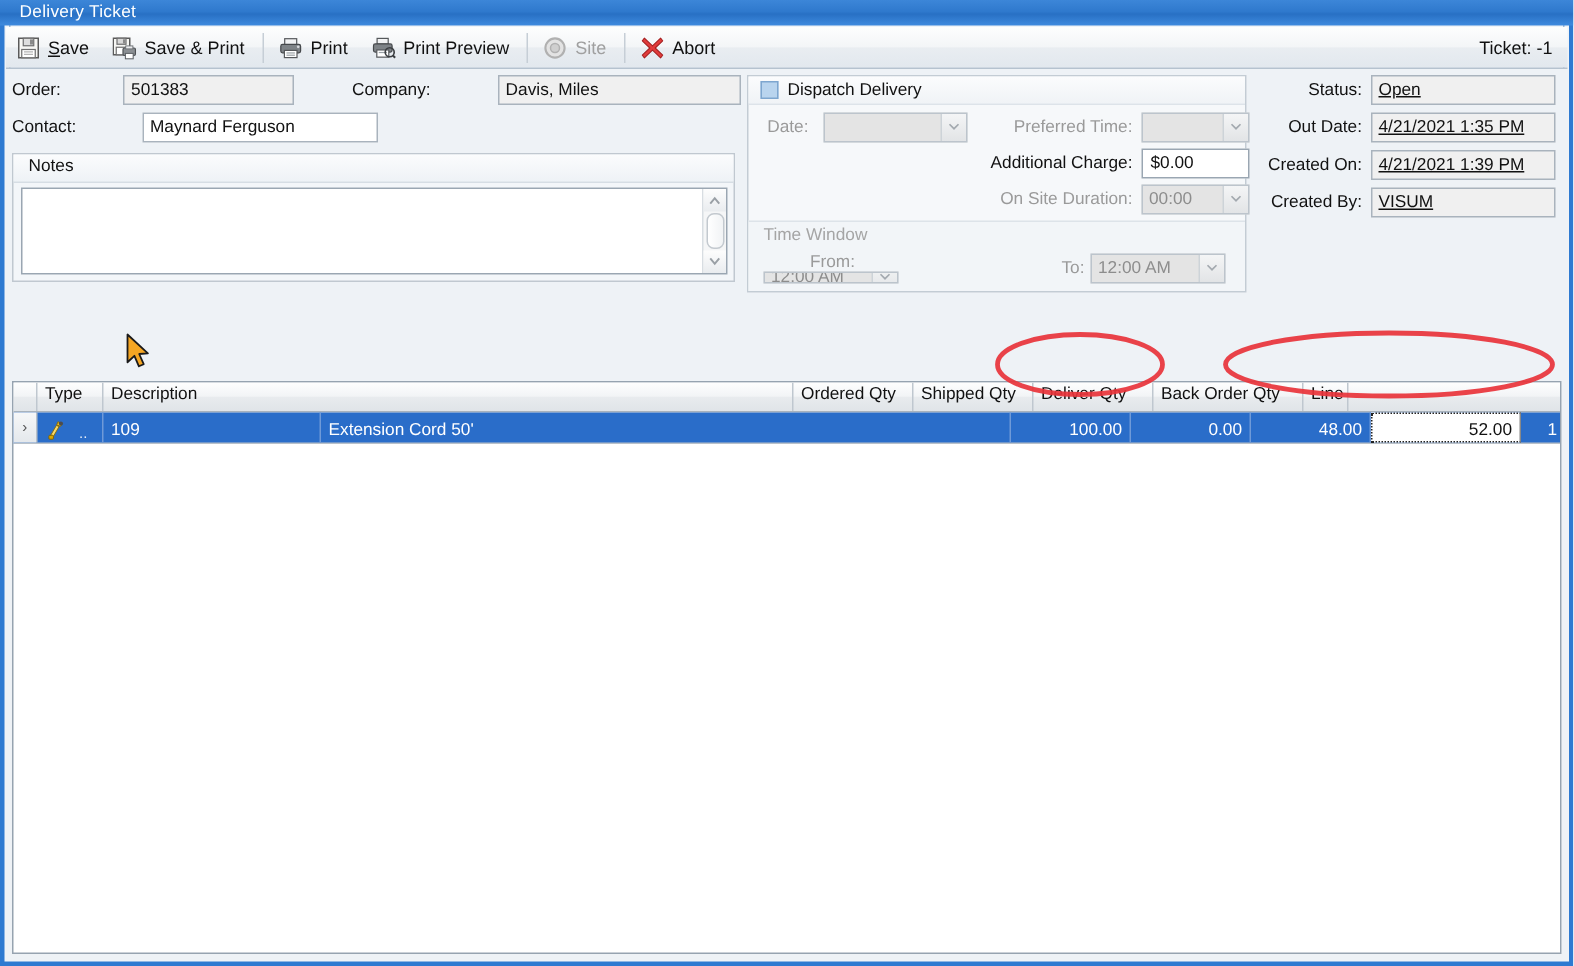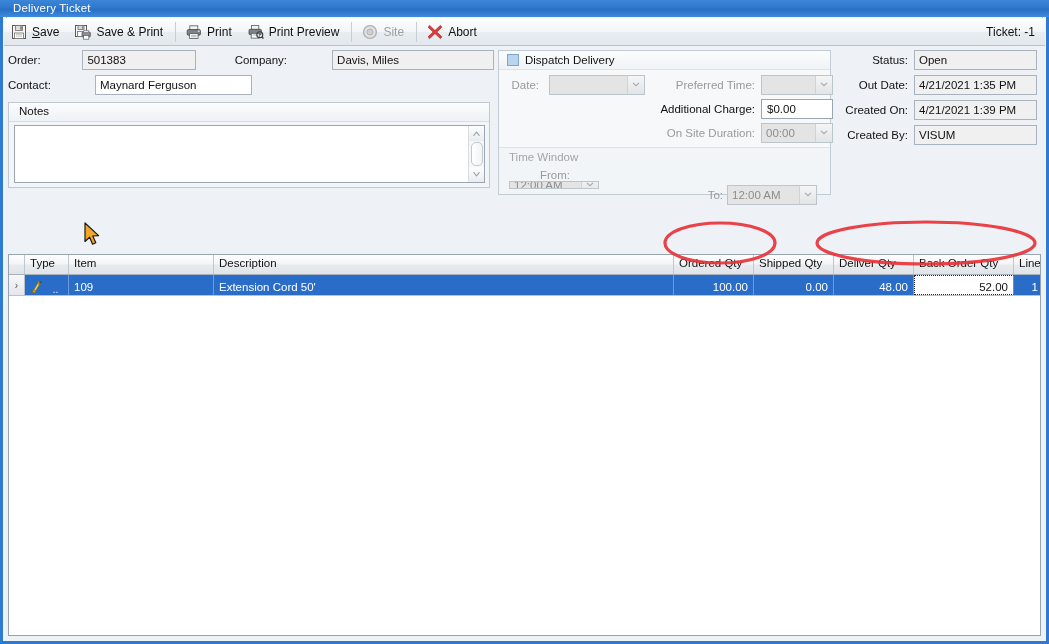--- a/index.html
+++ b/index.html
@@ -208,21 +208,21 @@
     font-size: 11.5px; color: #111;
     padding-right: 6px; white-space: nowrap;
   }
   .s-val {
     width: 123px; height: 20px;
     border: 1px solid #a9b3bd;
     background: #f0f0f0;
     font-size: 11.5px; color: #111;
     padding: 1px 4px;
     line-height: 17px;
-    white-space: nowrap; overflow: hidden;
+    white-space: nowrap; overflow: hidden; text-decoration: underline;
   }
 
   
   .grid {
     position: absolute; left: 4px; top: 208px;
     width: 1033px; height: 382px;
     border: 1px solid #96a3b0;
     background: #ffffff;
     overflow: hidden;
   }
@@ -476,21 +476,21 @@
           <span class="d-lab" style="width:36px;">From:</span>
           <span class="combo" style="width:90px;margin-left:4px">
             <span class="cval">12:00 AM</span>
             <span class="combo-arrow">
               <svg width="8" height="6" viewBox="0 0 8 6">
                   <path d="M.6 1.2 L4 4.6 L7.4 1.2 L6.6 .5 L4 3 L1.4 .5 Z" fill="#a3a9af"></path>
                 </svg>
             </span>
           </span>
         </div>
-        <div class="d-row" style="left:200px;top:37px;">
+        <div class="d-row" style="left:200px;top:21px;">
           <span class="d-lab" style="width:24px;">To:</span>
           <span class="combo" style="width:90px;margin-left:4px">
             <span class="cval">12:00 AM</span>
             <span class="combo-arrow">
               <svg width="8" height="6" viewBox="0 0 8 6">
                   <path d="M.6 1.2 L4 4.6 L7.4 1.2 L6.6 .5 L4 3 L1.4 .5 Z" fill="#a3a9af"></path>
                 </svg>
             </span>
           </span>
         </div>
@@ -513,21 +513,20 @@
       <div class="s-row">
         <span class="s-lab">Created By:</span>
         <span class="s-val">VISUM</span>
       </div>
     </div>
 
     <div class="grid">
       <div class="grid-head" id="grid-head">
         <div class="hdr-ind"></div>
       <div class="gh" style="width: 44px; flex: 0 0 44px;">Type</div>
-          <div class="gh" style="width: 145px; flex: 0 0 145px;">Item</div>
           <div class="gh" style="width: 460px; flex: 0 0 460px;">Description</div>
           <div class="gh num" style="width: 80px; flex: 0 0 80px;">Ordered Qty</div>
           <div class="gh num" style="width: 80px; flex: 0 0 80px;">Shipped Qty</div>
           <div class="gh num" style="width: 80px; flex: 0 0 80px;">Deliver Qty</div>
           <div class="gh num" style="width: 100px; flex: 0 0 100px;">Back Order Qty</div>
           <div class="gh num" style="width: 30px; flex: 0 0 30px;">Line</div>
         </div>
       <div id="grid-body">
           <div class="grid-row">
             <div class="rowind">›</div>

